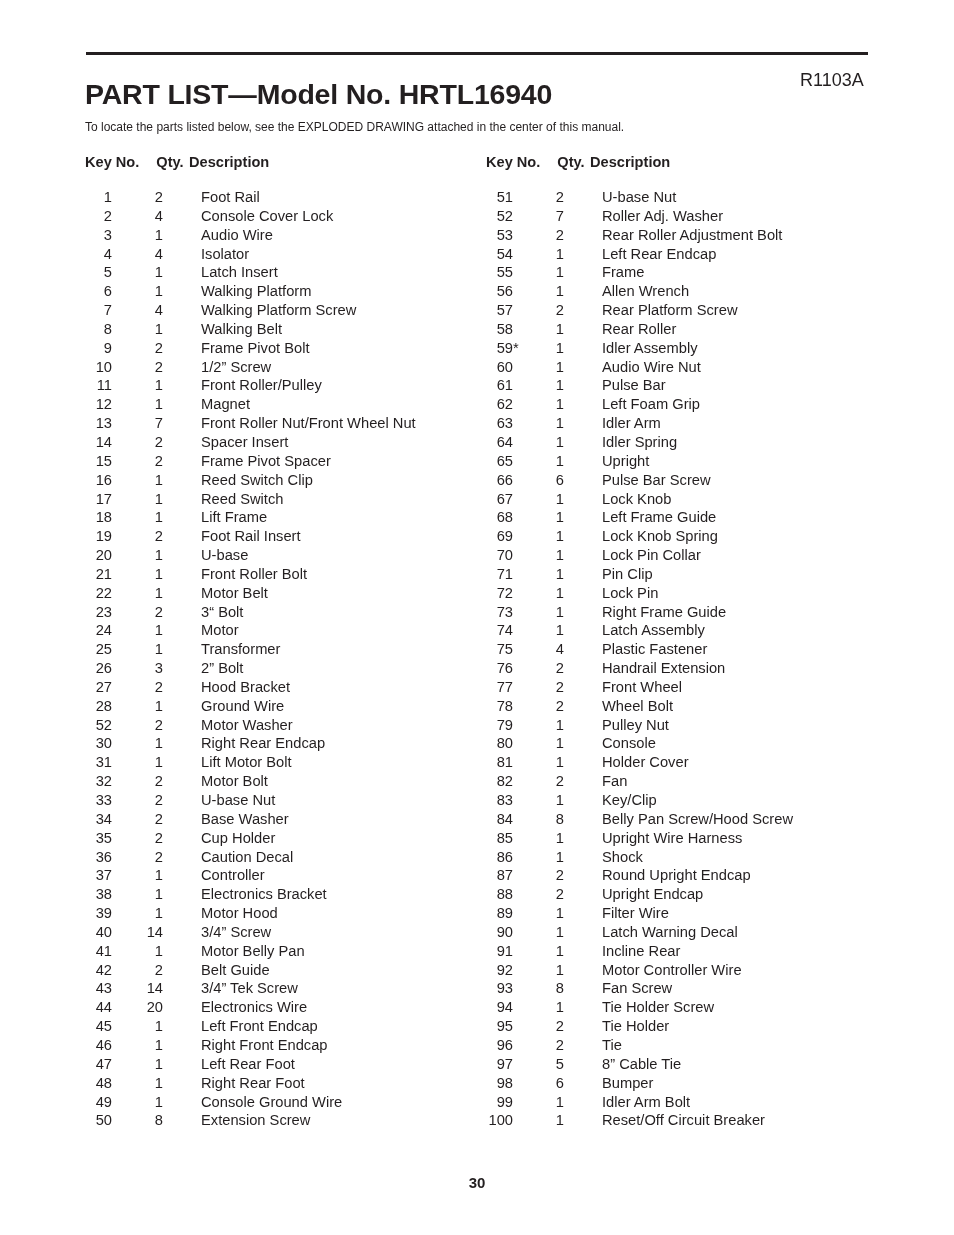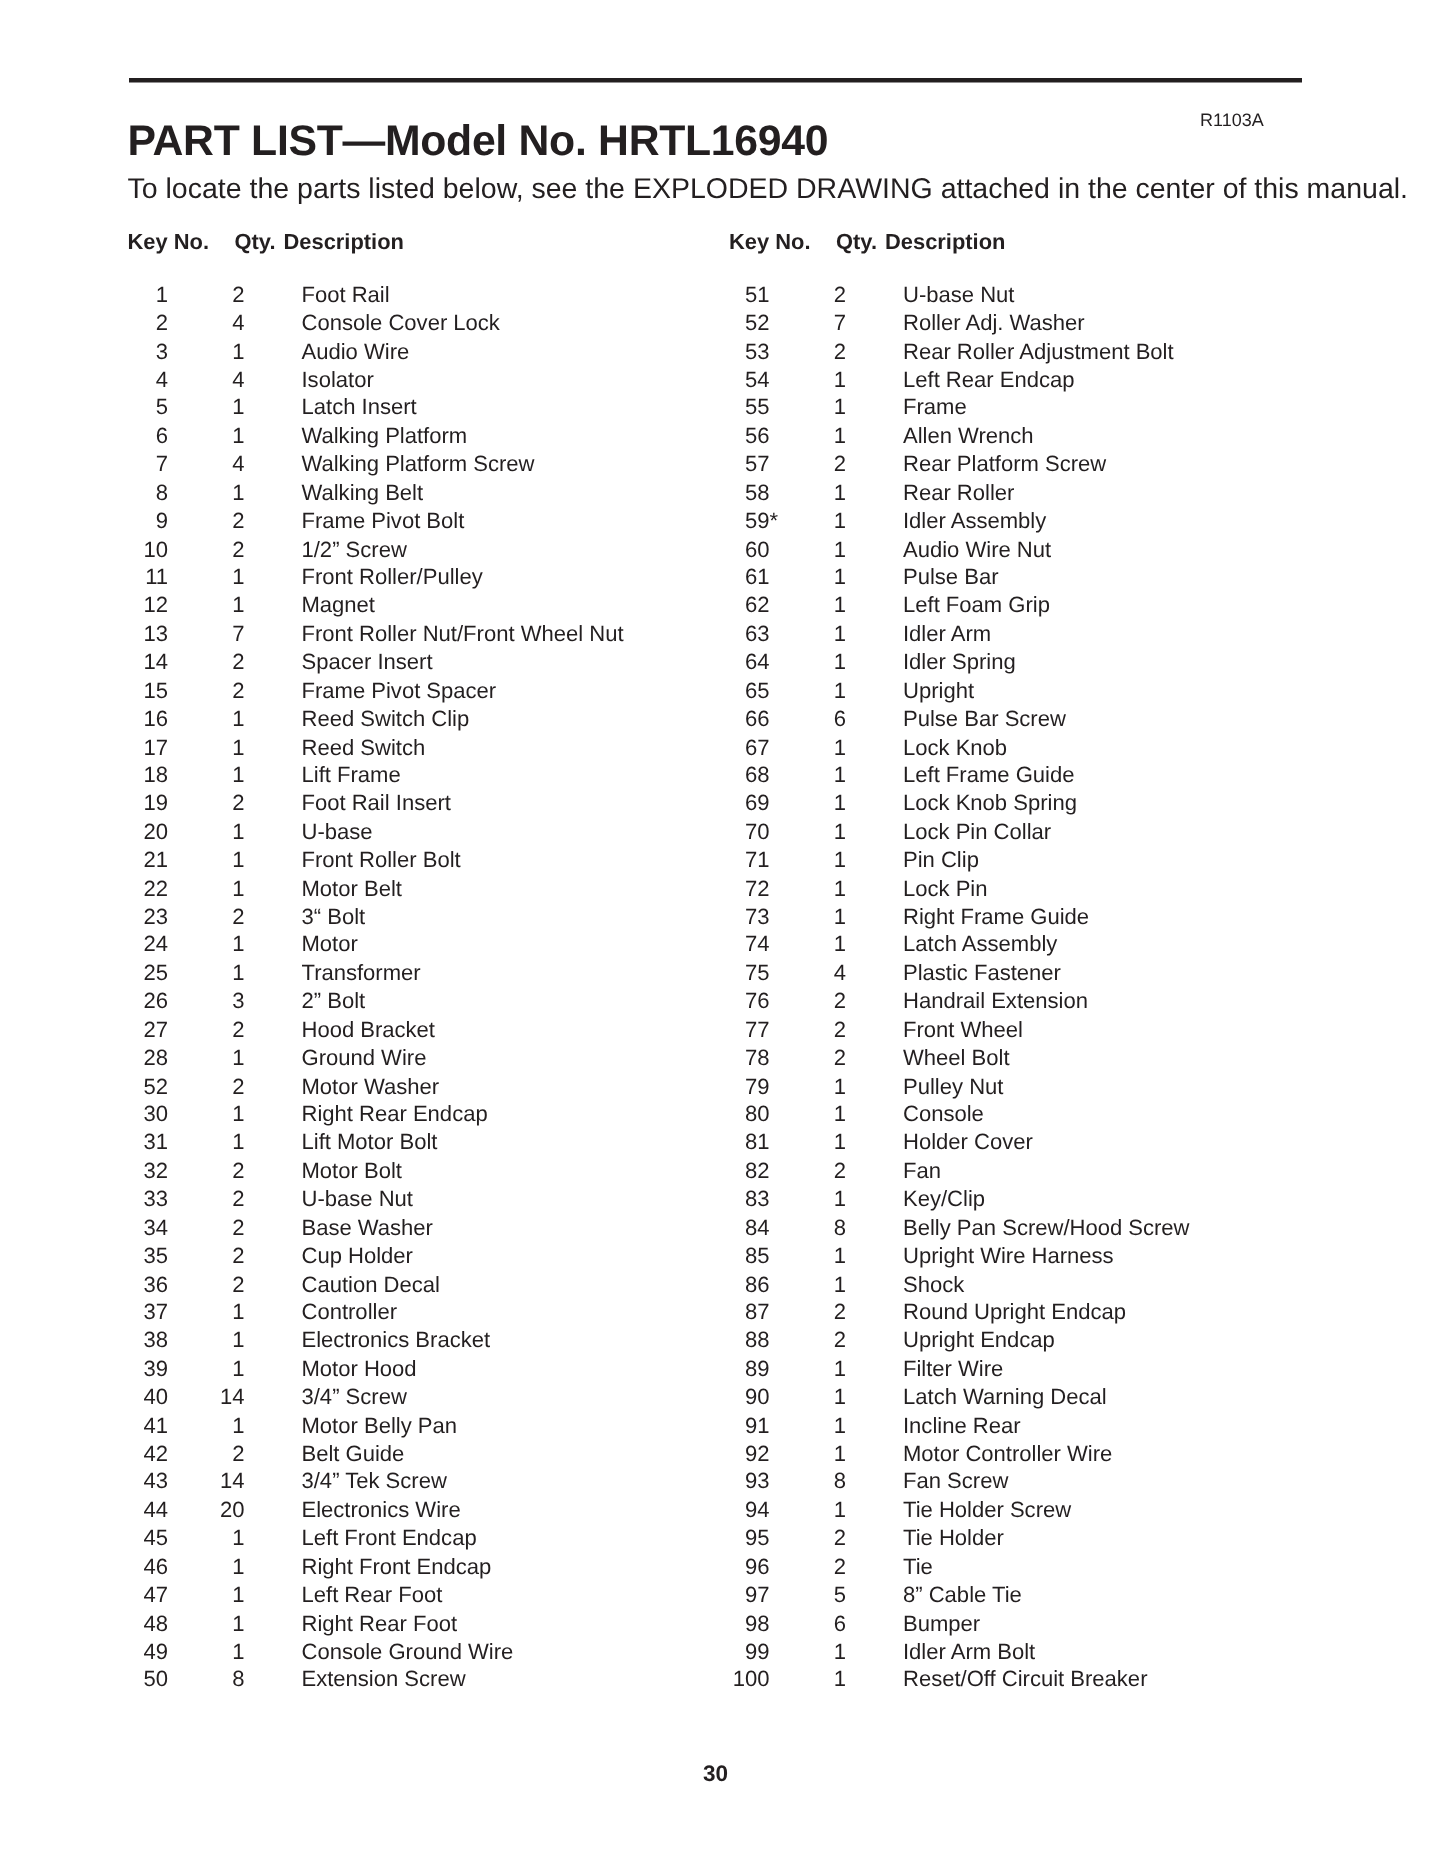--- a/index.html
+++ b/index.html
@@ -38,30 +38,30 @@
     font-size: 28.5px;
     font-weight: bold;
     letter-spacing: -0.2px;
     line-height: 36px;
     white-space: nowrap;
   }
   .revision {
     position: absolute;
     left: 800px;
     top: 71px;
-    font-size: 12px;
+    font-size: 18px;
     font-weight: normal;
     line-height: 18px;
     white-space: nowrap;
   }
   .intro {
     position: absolute;
     left: 85px;
     top: 117px;
-    font-size: 19px;
+    font-size: 12px;
     line-height: 20px;
     white-space: nowrap;
   }
   
   .table-block {
     position: absolute;
     left: 0;
     top: 153px;
     width: 954px;
   }

